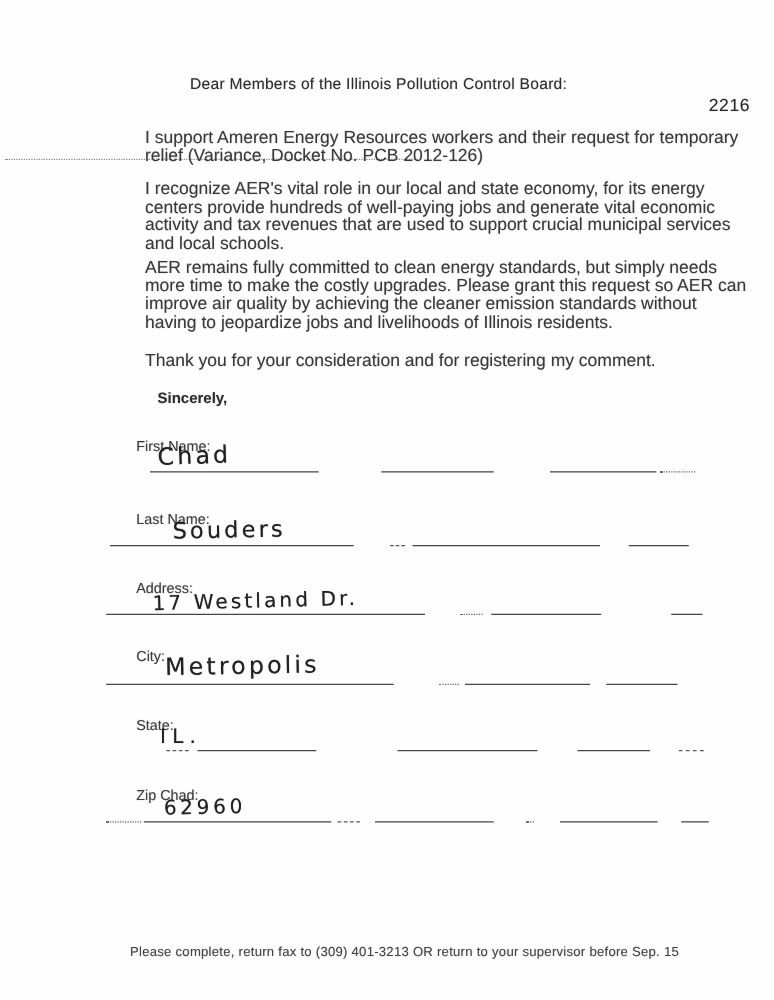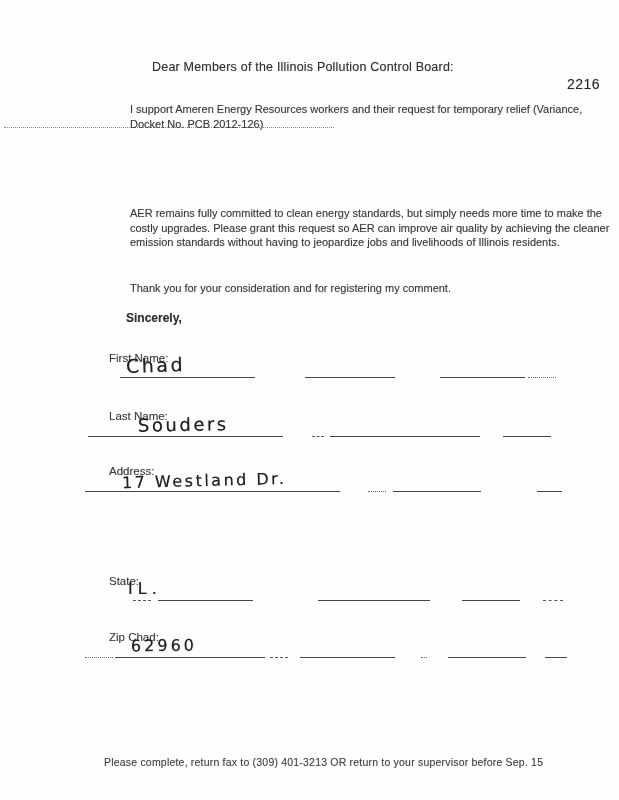--- a/index.html
+++ b/index.html
@@ -26,22 +26,22 @@
     position:absolute;left:114px;top:60px;width:480px;
     font-size:12.5px;font-weight:normal;color:#2f2f2f;
     letter-spacing:.2px;
     padding-left:38px;
   }
   .stamp{
     position:absolute;left:567px;top:76px;
     font-size:14px;color:#2b2b2b;letter-spacing:.5px;
   }
   .para{
-    position:absolute;left:130px;margin:0;
-    font-size:11px;line-height:14.5px;color:#3a3a3a;
+    position:absolute;left:116px;margin:0;
+    font-size:14px;line-height:14.5px;color:#3a3a3a;
   }
   .p1{top:102px;width:478px;}
   .p2{top:143px;width:474px;}
   .p3{top:206px;width:486px;}
   .p4{top:281px;width:480px;}
   .closing{
     position:absolute;left:114px;top:311px;
     font-size:12px;font-weight:bold;color:#2f2f2f;margin-left:12px;
   }
   .artifact{
@@ -79,20 +79,21 @@
 
 <div class="page">
   <div class="scan-wrap">
 
     <div class="salutation typed">Dear Members of the Illinois Pollution Control Board:</div>
     <div class="stamp typed">2216</div>
 
     <div class="artifact" style="left:4px;top:127px;width:330px;"></div>
 
     <p class="para p1 typed">I support Ameren Energy Resources workers and their request for temporary relief (Variance, Docket No. PCB 2012-126)</p>
+    <p class="para p2 typed">I recognize AER's vital role in our local and state economy, for its energy centers provide hundreds of well-paying jobs and generate vital economic activity and tax revenues that are used to support crucial municipal services and local schools.</p>
     <p class="para p3 typed">AER remains fully committed to clean energy standards, but simply needs more time to make the costly upgrades. Please grant this request so AER can improve air quality by achieving the cleaner emission standards without having to jeopardize jobs and livelihoods of Illinois residents.</p>
     <p class="para p4 typed">Thank you for your consideration and for registering my comment.</p>
 
     <div class="closing typed">Sincerely,</div>
 
     <div class="field" style="top:352px;">
       <div class="flabel typed">First Name:</div>
       <div class="hand" style="left:41px;top:2px;font-size:19px;transform:rotate(-2deg);">Chad</div>
       <div class="seg" style="left:35px;top:25px;width:135px;"></div>
       <div class="seg" style="left:220px;top:25px;width:90px;"></div>
@@ -111,20 +112,28 @@
 
     <div class="field" style="top:465px;">
       <div class="flabel typed">Address:</div>
       <div class="hand" style="left:37px;top:6px;font-size:16px;transform:rotate(-1.5deg);">17 Westland Dr.</div>
       <div class="seg" style="left:0px;top:26px;width:255px;"></div>
       <div class="seg dots" style="left:283px;top:26px;width:18px;"></div>
       <div class="seg" style="left:308px;top:26px;width:88px;"></div>
       <div class="seg" style="left:452px;top:26px;width:25px;"></div>
     </div>
 
+    <div class="field" style="top:520px;">
+      <div class="flabel typed">City:</div>
+      <div class="hand" style="left:47px;top:2px;font-size:19px;transform:rotate(-1deg);">Metropolis</div>
+      <div class="seg" style="left:0px;top:27px;width:230px;"></div>
+      <div class="seg dots" style="left:266px;top:27px;width:16px;"></div>
+      <div class="seg" style="left:287px;top:27px;width:100px;"></div>
+      <div class="seg" style="left:400px;top:27px;width:57px;"></div>
+    </div>
 
     <div class="field" style="top:575px;">
       <div class="flabel typed">State:</div>
       <div class="hand" style="left:43px;top:4px;font-size:16px;letter-spacing:5px;">IL.</div>
       <div class="seg dash" style="left:48px;top:25px;width:18px;"></div>
       <div class="seg" style="left:73px;top:25px;width:95px;"></div>
       <div class="seg" style="left:233px;top:25px;width:112px;"></div>
       <div class="seg" style="left:377px;top:25px;width:58px;"></div>
       <div class="seg dash" style="left:458px;top:25px;width:20px;"></div>
     </div>

